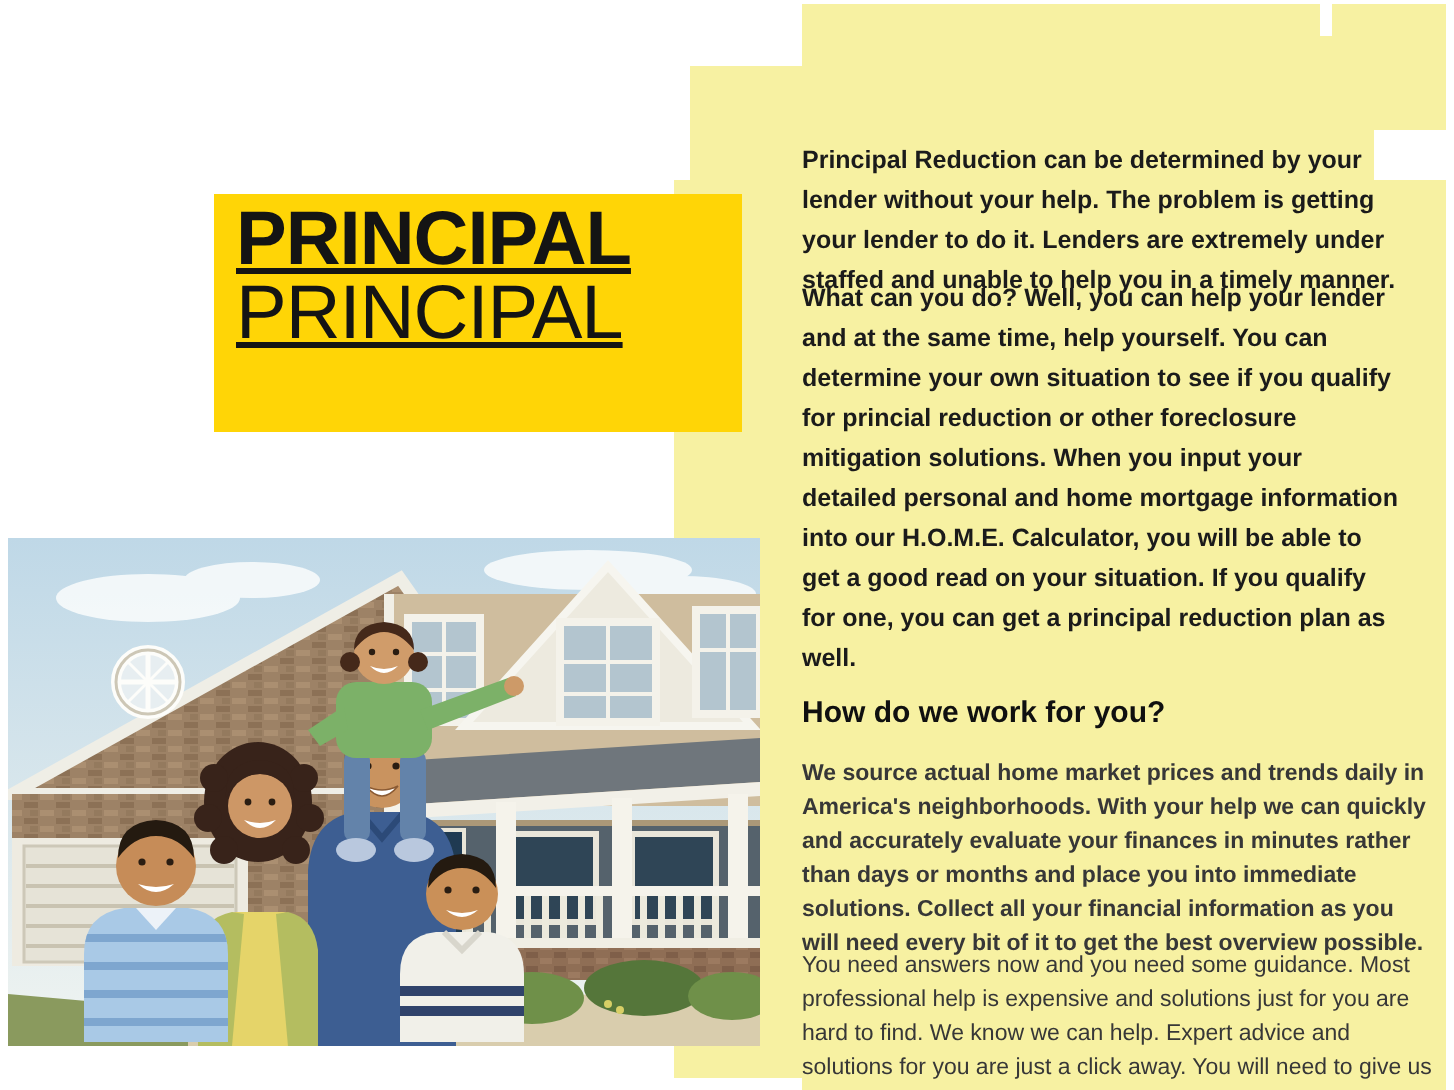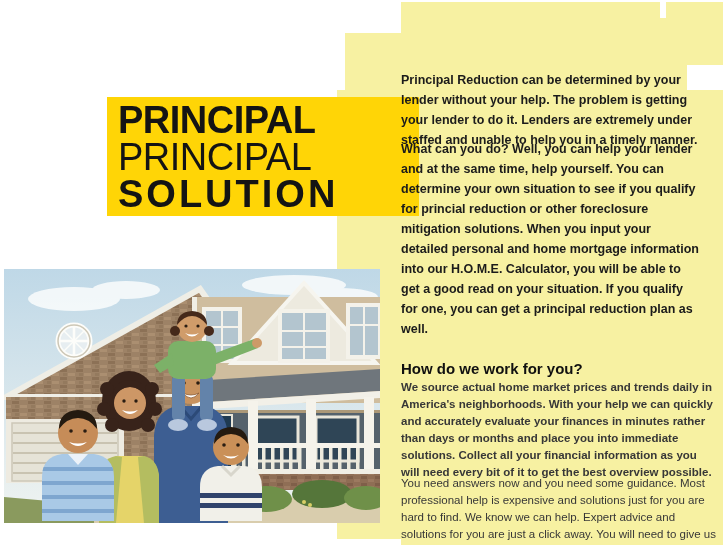--- a/index.html
+++ b/index.html
@@ -11,57 +11,56 @@
   .panel{position:absolute;background:#f7f1a2;}
   .panel-top{left:401px;top:2px;width:322px;height:543px;}
   .panel-mid{left:345px;top:33px;width:342px;height:506px;}
   .panel-low{left:337px;top:90px;width:350px;height:449px;}
   .notch{position:absolute;background:#ffffff;}
   .notch-a{left:687px;top:65px;width:36px;height:25px;}
   .notch-b{left:660px;top:2px;width:6px;height:16px;}
 
   
   .logo{
-    position:absolute;left:107px;top:97px;width:312px;height:119px;
+    position:absolute;left:107px;top:97px;width:264px;height:119px;
     background:#ffd506;color:#141414;box-sizing:border-box;
-    padding:5px 0 0 11px;line-height:37px;cursor:pointer;
+    padding:5px 0 0 11px;line-height:37px;cursor:pointer;text-decoration:underline;
   }
   .logo-l1{font-size:38px;font-weight:700;letter-spacing:-0.5px;white-space:nowrap;}
   .logo-l2{font-size:38px;font-weight:400;letter-spacing:-0.5px;white-space:nowrap;}
   .logo-l3{font-size:38px;font-weight:700;letter-spacing:3px;white-space:nowrap;}
 
   
   .photo{position:absolute;left:4px;top:269px;width:376px;height:254px;overflow:hidden;}
   .photo svg{display:block;}
 
   
   .txt{position:absolute;left:401px;}
   .intro{width:300px;font-size:12.5px;line-height:20px;font-weight:700;color:#1b1b1b;margin:0;}
   .intro-1{top:70px;}
   .intro-2{top:139px;}
-  .heading{top:360px;font-size:15px;font-weight:700;color:#101010;margin:0;}
+  .heading{top:348px;font-size:15px;font-weight:700;color:#101010;margin:0;}
   .bodytext{width:317px;font-size:11.5px;line-height:17px;font-weight:400;color:#373737;margin:0;}
   .body-1{top:379px;font-weight:bold;}
   .body-2{top:475px;}
 </style>
 </head>
 <body>
 
 <div class="page">
 
   <div class="panel panel-top"></div>
   <div class="panel panel-mid"></div>
   <div class="panel panel-low"></div>
   <div class="notch notch-a"></div>
   <div class="notch notch-b"></div>
 
   <div class="logo">
     <div class="logo-l1">PRINCIPAL</div>
     <div class="logo-l2">PRINCIPAL</div>
-    <div class="logo-l3">SOLUTION</div>
   </div>
 
   <div class="photo" title="Smiling family of five (two parents, two boys, girl on father's shoulders) in front of a suburban two-story house">
     <svg width="376" height="254" viewBox="0 0 376 254" xmlns="http://www.w3.org/2000/svg">
       <defs>
         <linearGradient id="sky" x1="0" y1="0" x2="0" y2="1">
           <stop offset="0" stop-color="#bfd8e7"></stop>
           <stop offset="1" stop-color="#f0f4f1"></stop>
         </linearGradient>
         <pattern id="stone" width="16" height="8" patternUnits="userSpaceOnUse">

